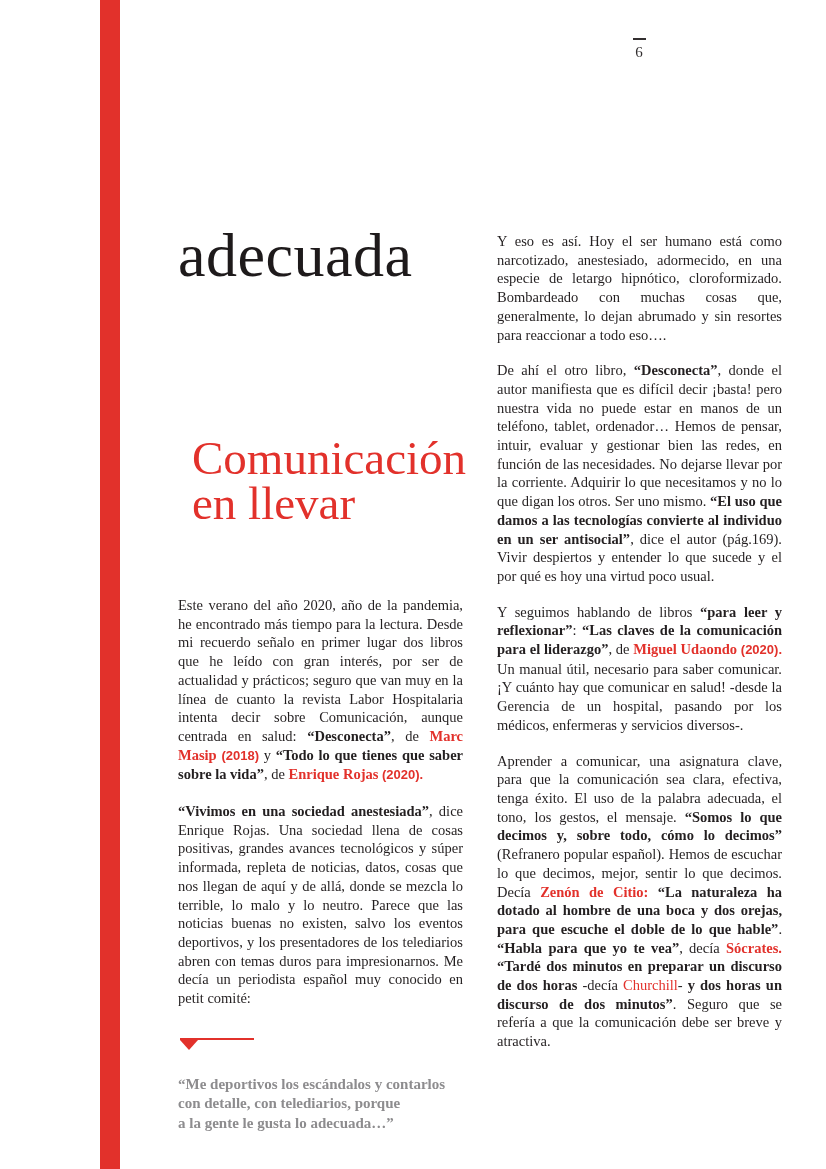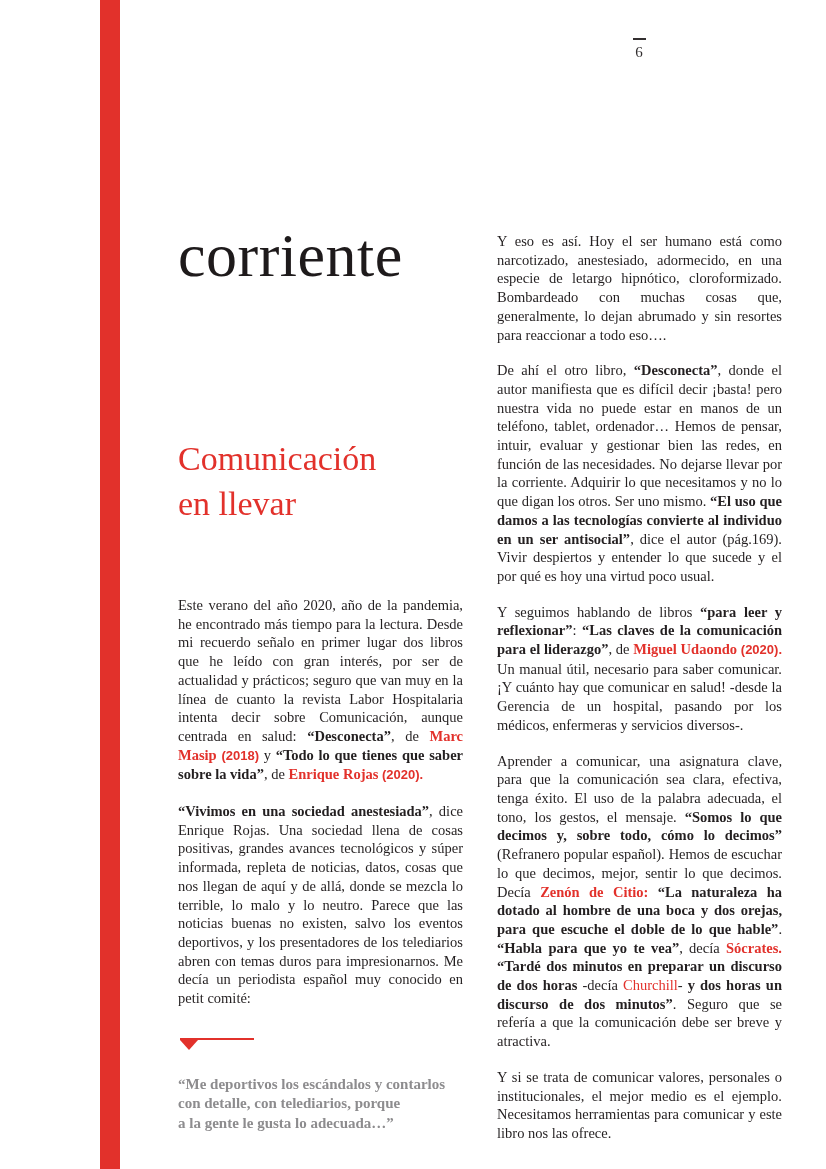--- a/index.html
+++ b/index.html
@@ -28,22 +28,22 @@
     text-align:center; color:#332f30;
   }
   .pageno-dash { width:13px; height:2px; background:#332f30; margin:0 auto; }
   .pageno-num  { margin-top:5px; font-size:15px; line-height:15px; }
   .section-title {
     position:absolute; left:178px; top:224px;
     font-size:62px; line-height:1; font-weight:400;
     color:#1e1a1b; letter-spacing:0.5px;
   }
   .article-title {
-    position:absolute; left:178px; top:436px;
-    font-size:34px; line-height:45px; font-weight:400;
+    position:absolute; left:192px; top:436px;
+    font-size:47px; line-height:45px; font-weight:400;
     color:var(--red);
   }
   .col {
     position:absolute; width:285px;
     font-size:14.5px; line-height:18.7px;
     text-align:justify;
   }
   .col-left  { left:178px; top:596px; }
   .col-right { left:497px; top:232px; }
   .col p { margin:0 0 17px 0; }
@@ -69,21 +69,21 @@
 
 <div class="page">
 
   <div class="red-bar"></div>
 
   <div class="pageno">
     <div class="pageno-dash"></div>
     <div class="pageno-num">6</div>
   </div>
 
-  <h1 class="section-title">corriente</h1>
+  <h1 class="section-title">adecuada</h1>
 
   <h2 class="article-title">
     <div>Comunicación</div>
     <div>en llevar</div>
   </h2>
 
   <div class="col col-left">
     <p><span>Este verano del año 2020, año de la pandemia, he encontrado más tiempo para la lectura. Desde mi recuerdo señalo en primer lugar dos libros que he leído con gran interés, por ser de actualidad y prácticos; seguro que van muy en la línea de cuanto la revista Labor Hospitalaria intenta decir sobre Comunicación, aunque centrada en salud: </span><span class="seg-b">“Desconecta”</span><span>, de </span><span class="seg-rb">Marc Masip </span><span class="seg-rbs">(2018)</span><span> y </span><span class="seg-b">“Todo lo que tienes que saber sobre la vida”</span><span>, de </span><span class="seg-rb">Enrique Rojas </span><span class="seg-rbs">(2020).</span></p>
     <p><span class="seg-b">“Vivimos en una sociedad anestesiada”</span><span>, dice Enrique Rojas. Una sociedad llena de cosas positivas, grandes avances tecnológicos y súper informada, repleta de noticias, datos, cosas que nos llegan de aquí y de allá, donde se mezcla lo terrible, lo malo y lo neutro. Parece que las noticias buenas no existen, salvo los eventos deportivos, y los presentadores de los telediarios abren con temas duros para impresionarnos. Me decía un periodista español muy conocido en petit comité:</span></p>
 
@@ -97,16 +97,15 @@
       <div>con detalle, con telediarios, porque</div>
       <div>a la gente le gusta lo adecuada…”</div>
     </div>
   </div>
 
   <div class="col col-right">
     <p><span>Y eso es así. Hoy el ser humano está como narcotizado, anestesiado, adormecido, en una especie de letargo hipnótico, cloroformizado. Bombardeado con muchas cosas que, generalmente, lo dejan abrumado y sin resortes para reaccionar a todo eso….</span></p>
     <p><span>De ahí el otro libro, </span><span class="seg-b">“Desconecta”</span><span>, donde el autor manifiesta que es difícil decir ¡basta! pero nuestra vida no puede estar en manos de un teléfono, tablet, ordenador… Hemos de pensar, intuir, evaluar y gestionar bien las redes, en función de las necesidades. No dejarse llevar por la corriente. Adquirir lo que necesitamos y no lo que digan los otros. Ser uno mismo. </span><span class="seg-b">“El uso que damos a las tecnologías convierte al individuo en un ser antisocial”</span><span>, dice el autor (pág.169). Vivir despiertos y entender lo que sucede y el por qué es hoy una virtud poco usual.</span></p>
     <p><span>Y seguimos hablando de libros </span><span class="seg-b">“para leer y reflexionar”</span><span>: </span><span class="seg-b">“Las claves de la comunicación para el liderazgo”</span><span>, de </span><span class="seg-rb">Miguel Udaondo </span><span class="seg-rbs">(2020).</span><span> Un manual útil, necesario para saber comunicar. ¡Y cuánto hay que comunicar en salud! -desde la Gerencia de un hospital, pasando por los médicos, enfermeras y servicios diversos-.</span></p>
     <p><span>Aprender a comunicar, una asignatura clave, para que la comunicación sea clara, efectiva, tenga éxito. El uso de la palabra adecuada, el tono, los gestos, el mensaje. </span><span class="seg-b">“Somos lo que decimos y, sobre todo, cómo lo decimos”</span><span> (Refranero popular español). Hemos de escuchar lo que decimos, mejor, sentir lo que decimos. Decía </span><span class="seg-rb">Zenón de Citio: </span><span class="seg-b">“La naturaleza ha dotado al hombre de una boca y dos orejas, para que escuche el doble de lo que hable”</span><span>. </span><span class="seg-b">“Habla para que yo te vea”</span><span>, decía </span><span class="seg-rb">Sócrates. </span><span class="seg-b">“Tardé dos minutos en preparar un discurso de dos horas </span><span>-decía </span><span class="seg-r">Churchill</span><span>- </span><span class="seg-b">y dos horas un discurso de dos minutos”</span><span>. Seguro que se refería a que la comunicación debe ser breve y atractiva.</span></p>
-    <p><span>Y si se trata de comunicar valores, personales o institucionales, el mejor medio es el ejemplo. Necesitamos herramientas para comunicar y este libro nos las ofrece.</span></p>
   </div>
 
 </div>
 
 </body></html>

